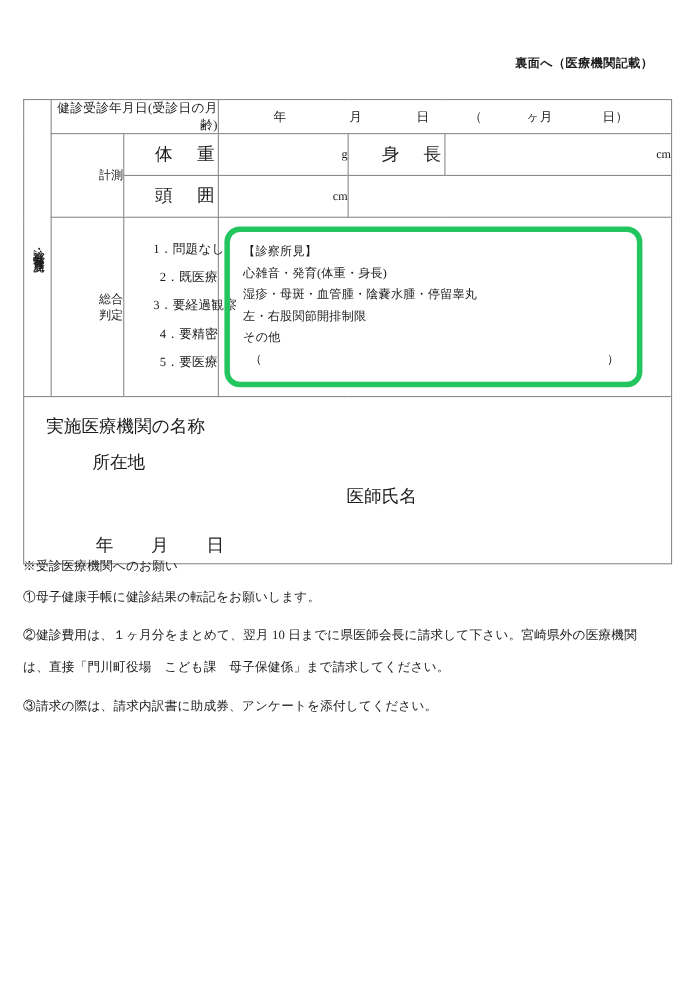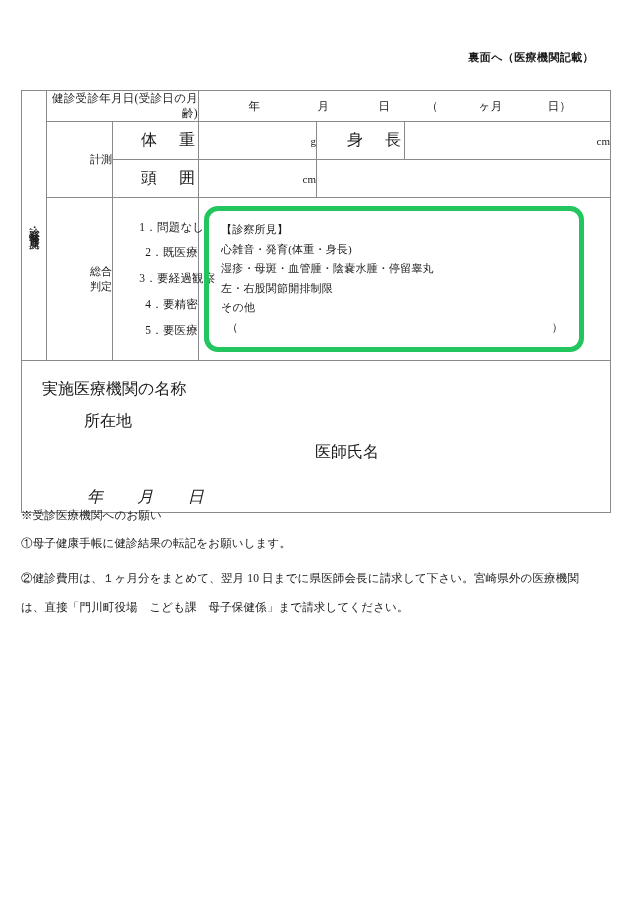--- a/index.html
+++ b/index.html
@@ -171,21 +171,20 @@
     font-size: 16px;
     line-height: 1.95;
   }
   .inst-inner .l1 { padding-left: 20px; }
   .inst-inner .l2 { padding-left: 62px; }
   .inst-inner .l3 { padding-left: 62px; text-align: center; }
   .inst-date {
     padding-left: 65px;
     margin-top: 14px;
     letter-spacing: 0.3px;
-    font-style: italic;
   }
   .inst-date span { display: inline-block; }
   .idt1 { width: 46px; }
   .idt2 { width: 46px; }
 
   
   .notes {
     position: absolute;
     left: 21px;
     top: 510px;
@@ -307,15 +306,16 @@
       </tr>
 
     </tbody>
   </table>
 
   <div class="notes">
     <p class="n1">※受診医療機関へのお願い</p>
     <p class="n2">①母子健康手帳に健診結果の転記をお願いします。</p>
     <p class="n3">②健診費用は、１ヶ月分をまとめて、翌月 10 日までに県医師会長に請求して下さい。宮崎県外の医療機関</p>
     <p class="n4">は、直接「門川町役場　こども課　母子保健係」まで請求してください。</p>
+    <p>③請求の際は、請求内訳書に助成券、アンケートを添付してください。</p>
   </div>
 
 </div>
 
 </body></html>

